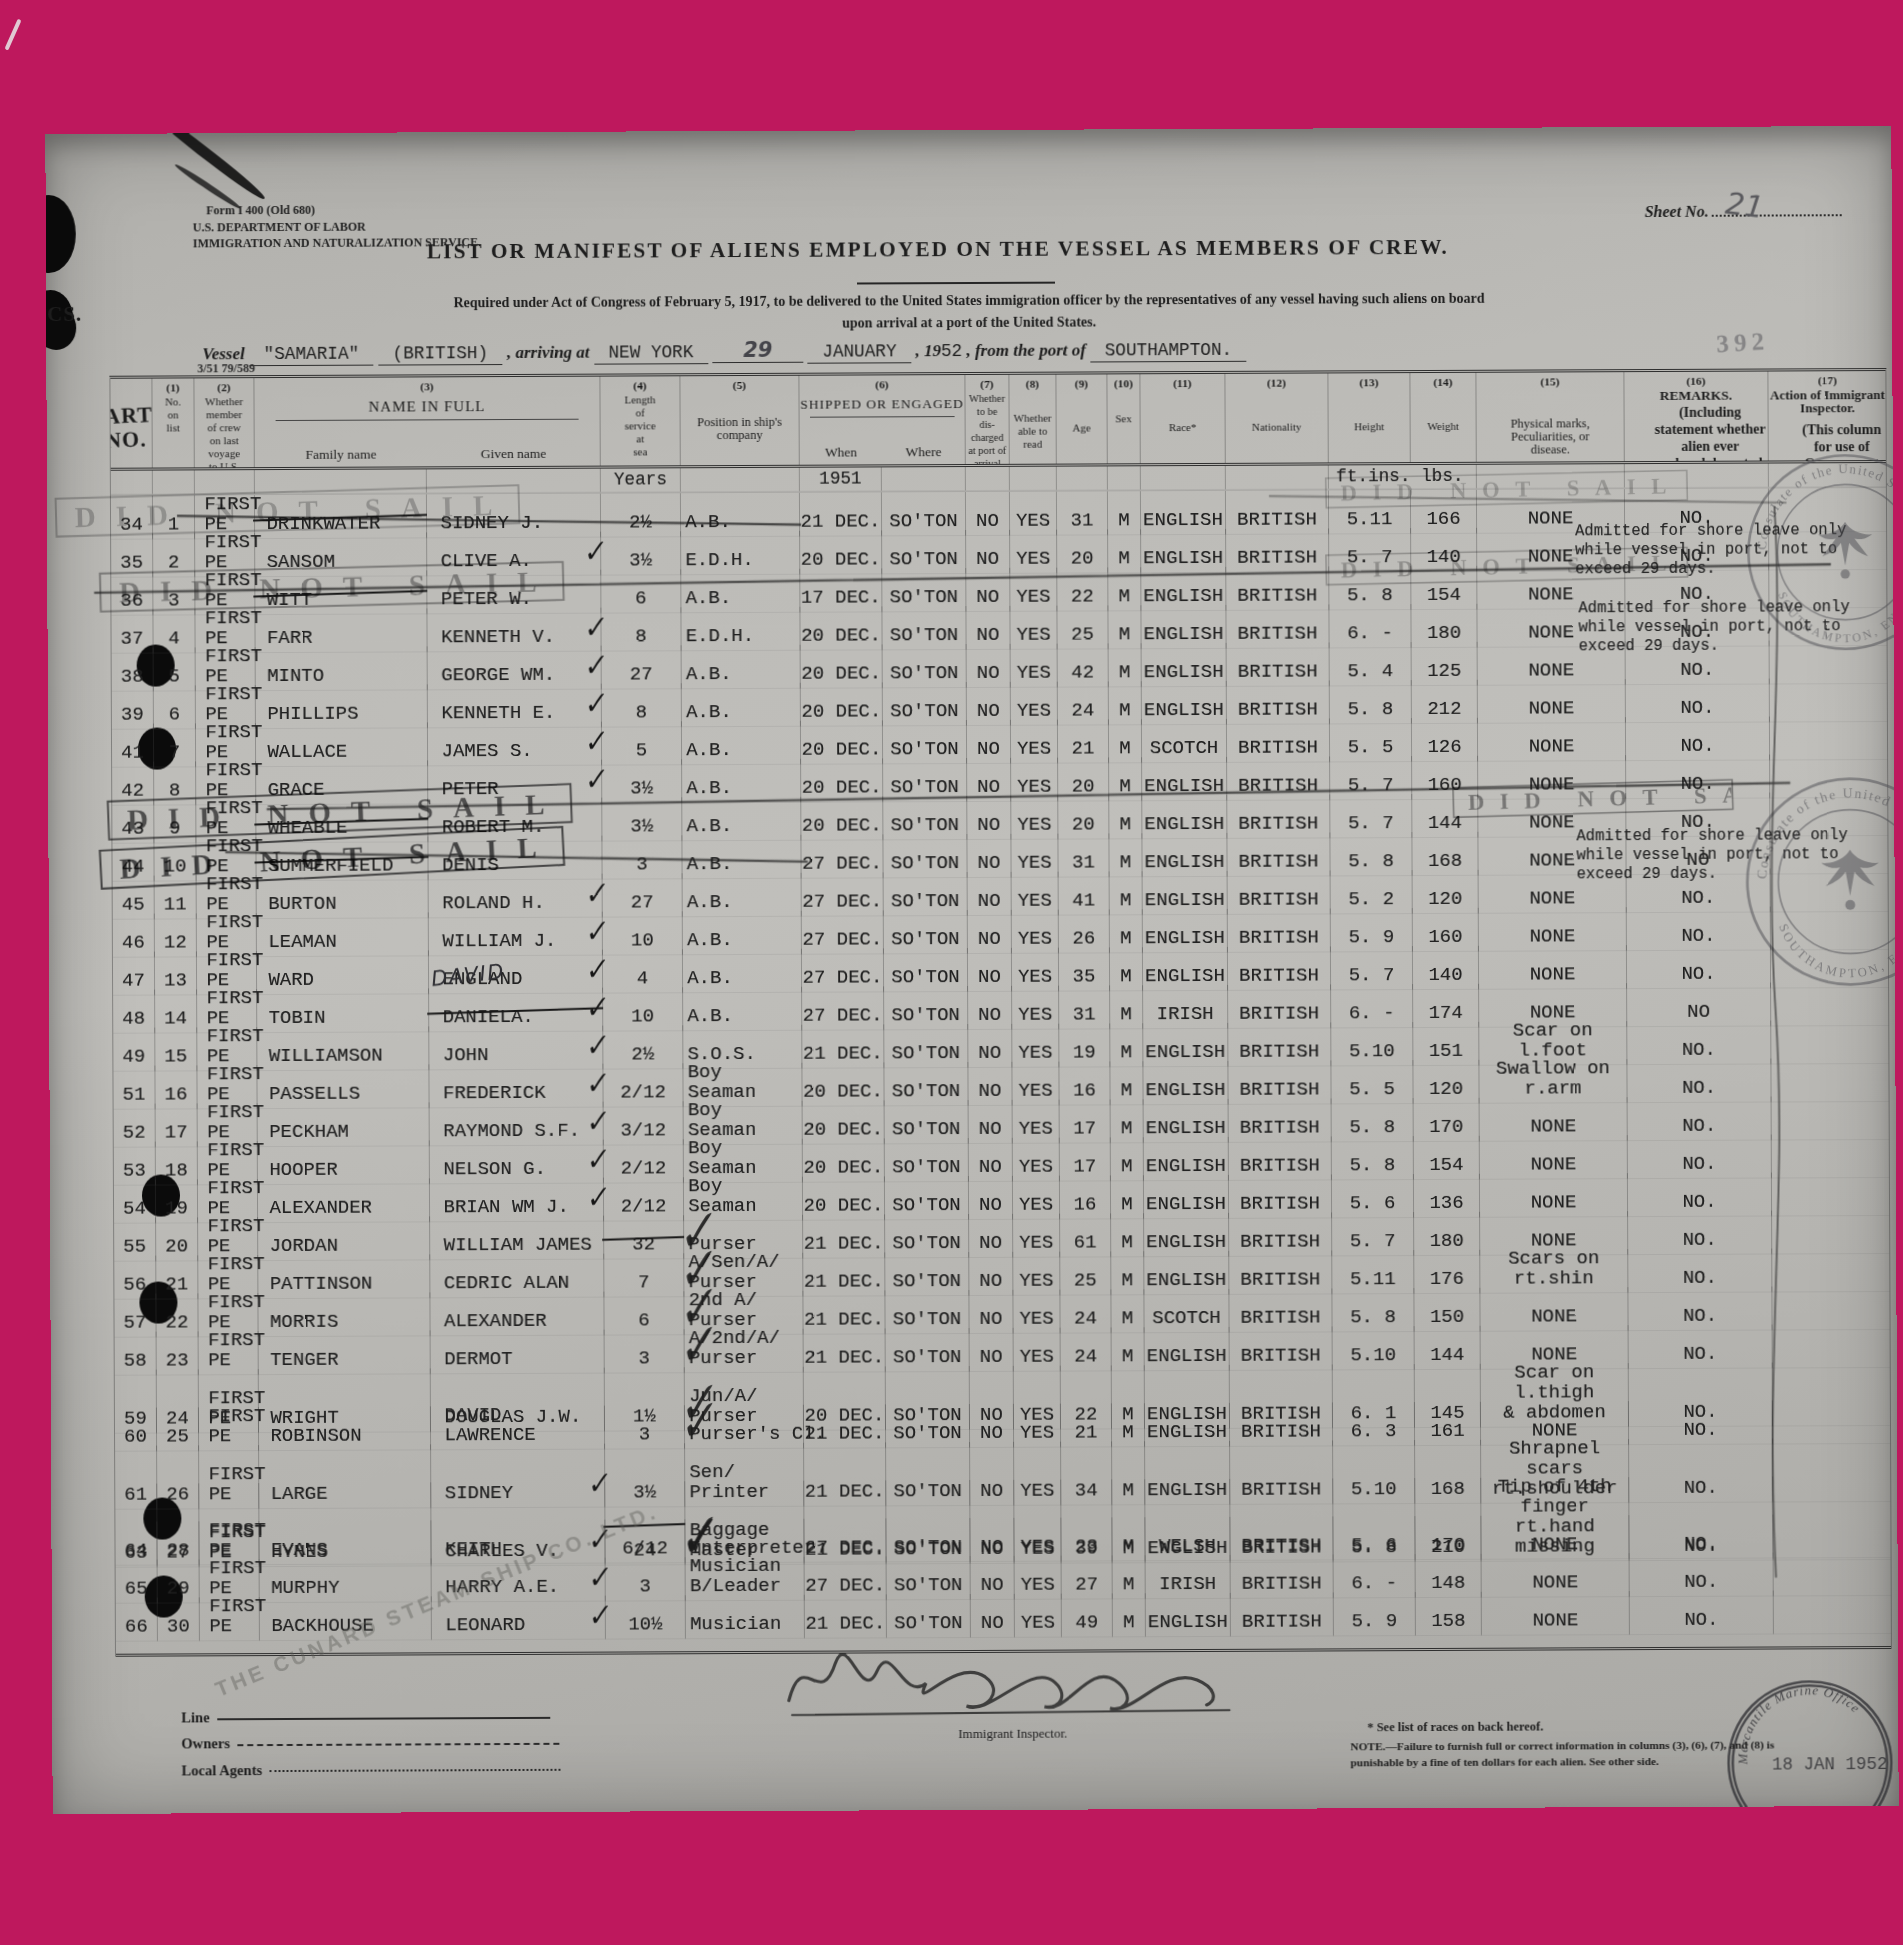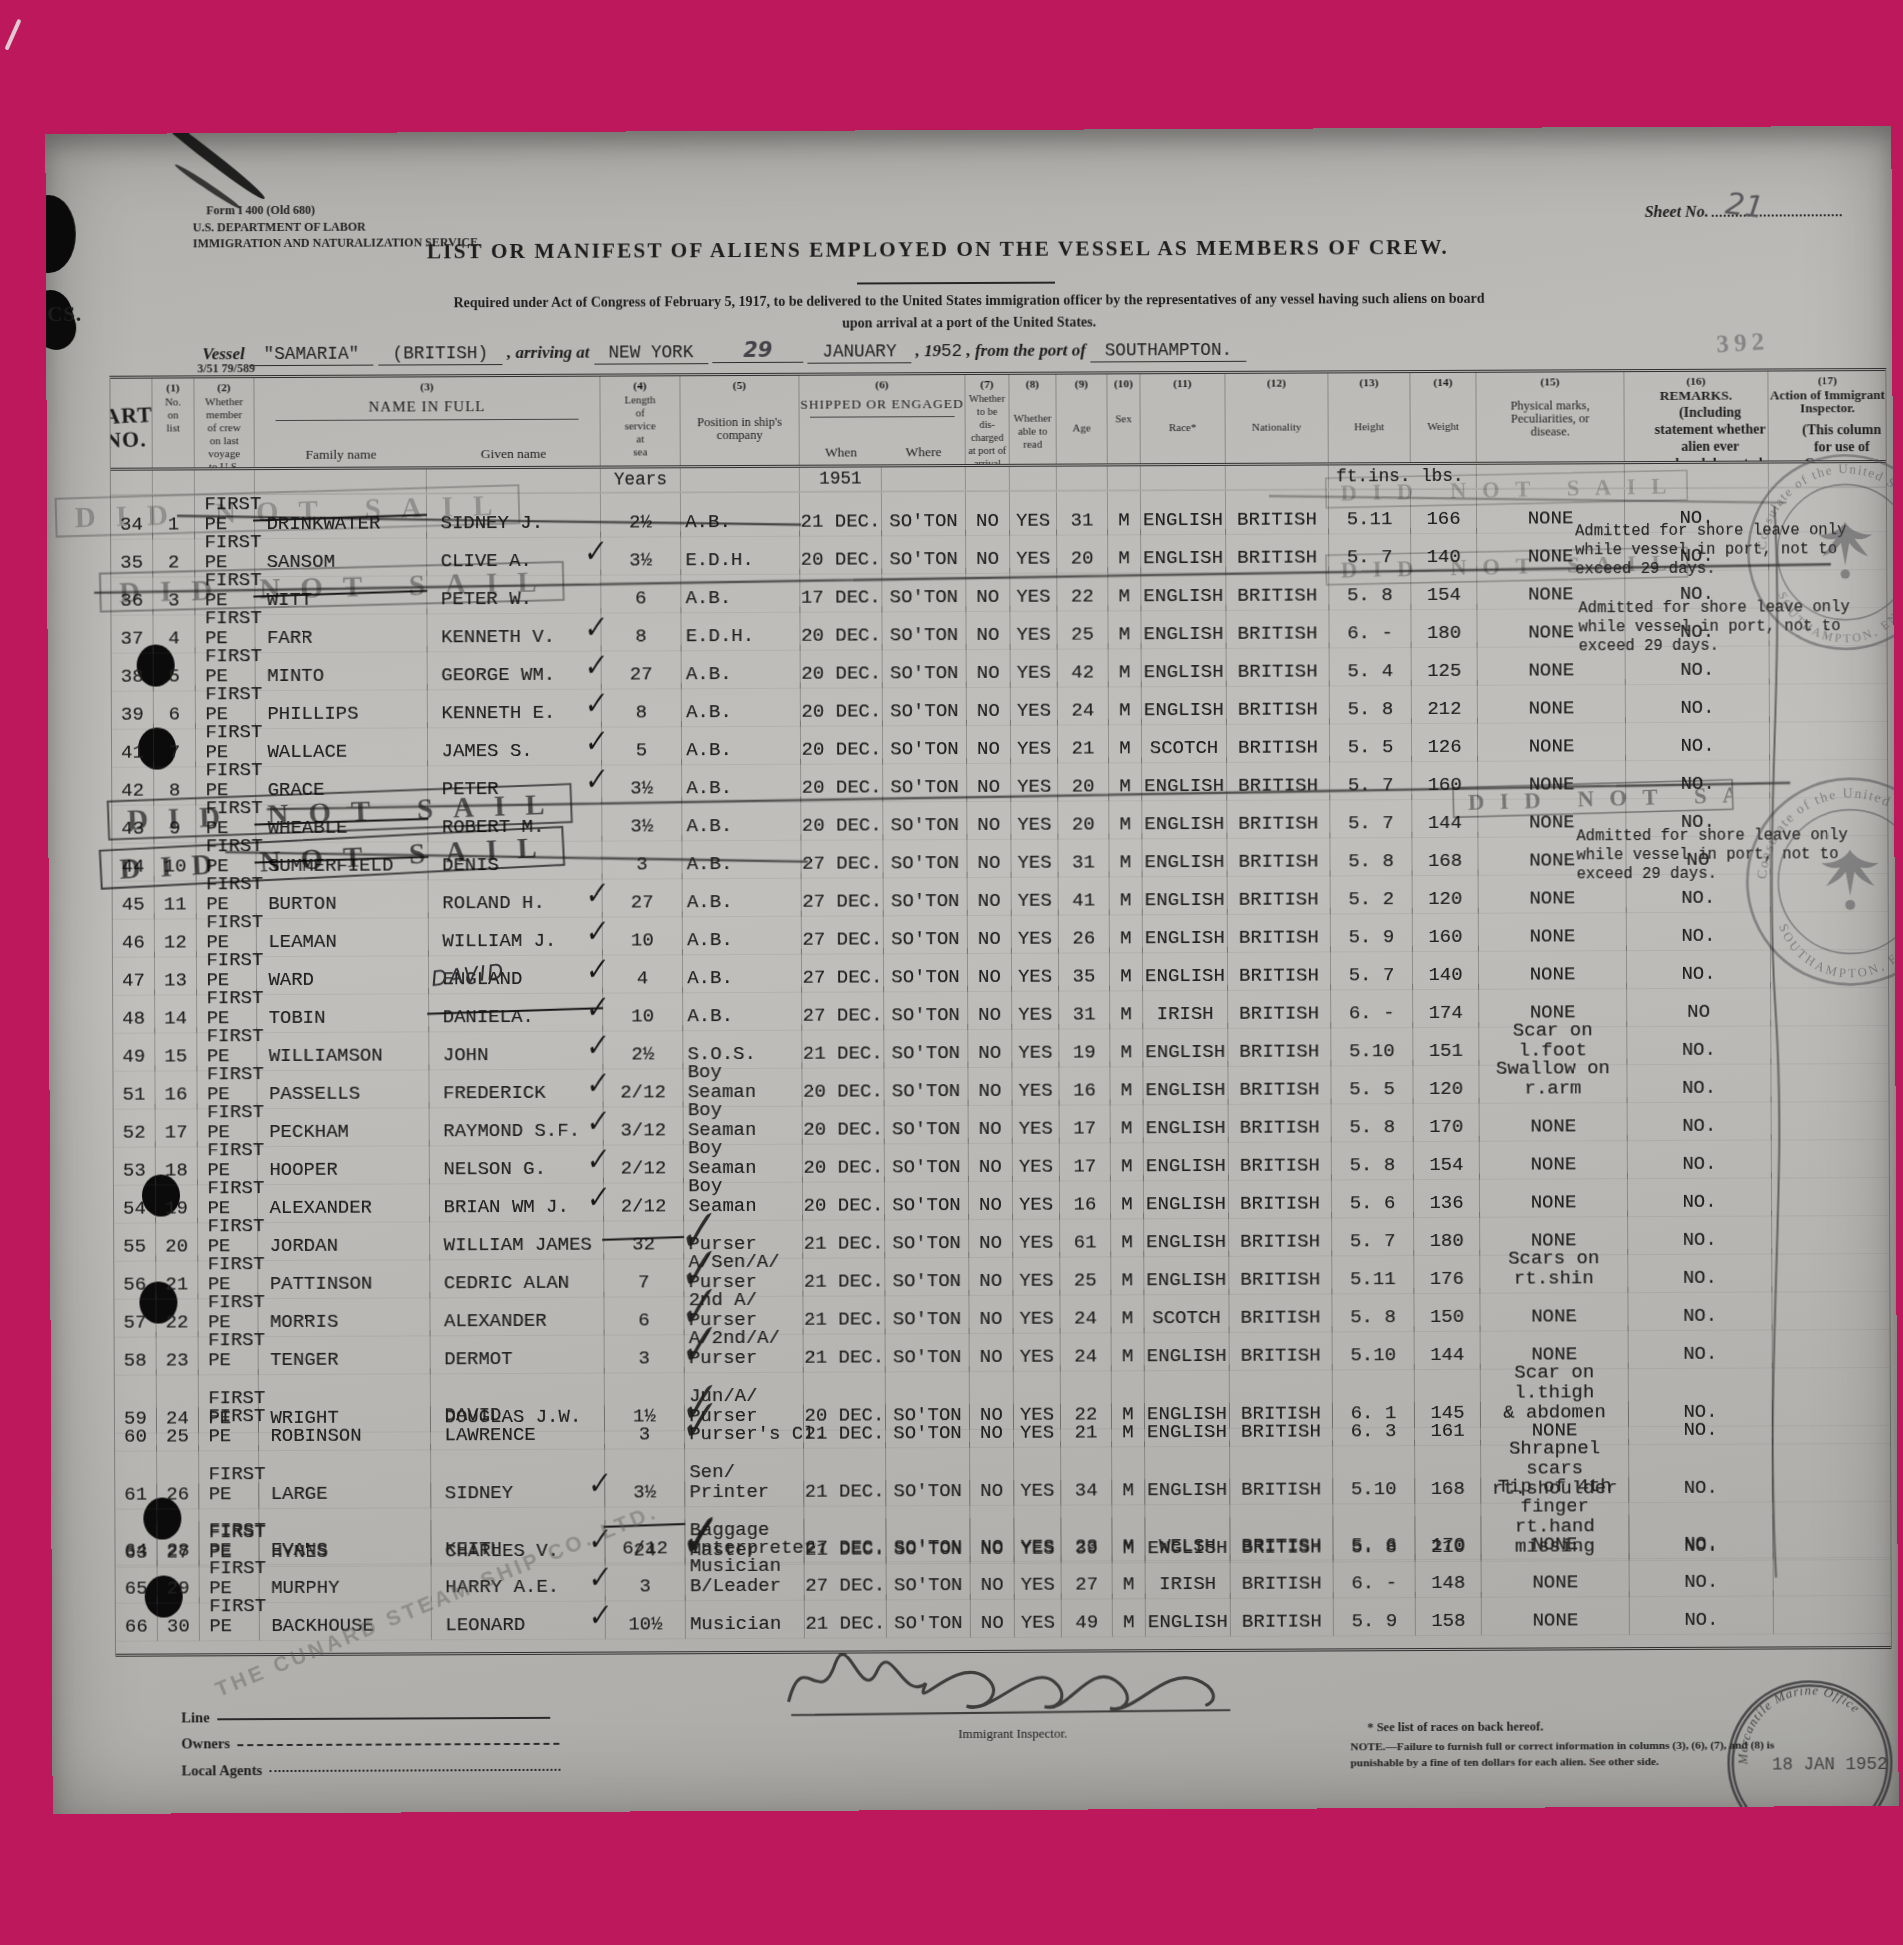--- a/index.html
+++ b/index.html
@@ -285,21 +285,21 @@
         <div class="hc">
             <span class="hnum">(13)</span>
             <span class="hlbl" style="margin-top:31px">Height</span>
           </div>
         <div class="hc">
             <span class="hnum">(14)</span>
             <span class="hlbl" style="margin-top:31px">Weight</span>
           </div>
         <div class="hc">
             <span class="hnum">(15)</span>
-            <span class="hlbl pl" style="margin-top:11px;font-size:12.5px">Physical marks,
+            <span class="hlbl pl" style="margin-top:29px;font-size:12.5px">Physical marks,
 Peculiarities, or
 disease.</span>
           </div>
         <div class="hc">
             <span class="hnum">(16)</span>
             <span class="hlbl" style="font-size:13.5px;font-weight:bold">REMARKS.</span>
             <span class="hsub pl">(Including statement whether alien ever
 ordered deported from United States,
 and if so, whether permission to re-
 apply has been obtained.)</span>

